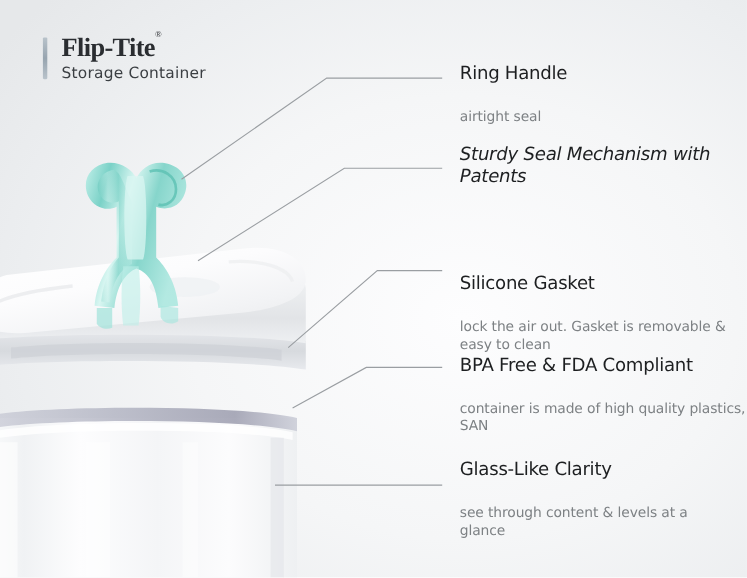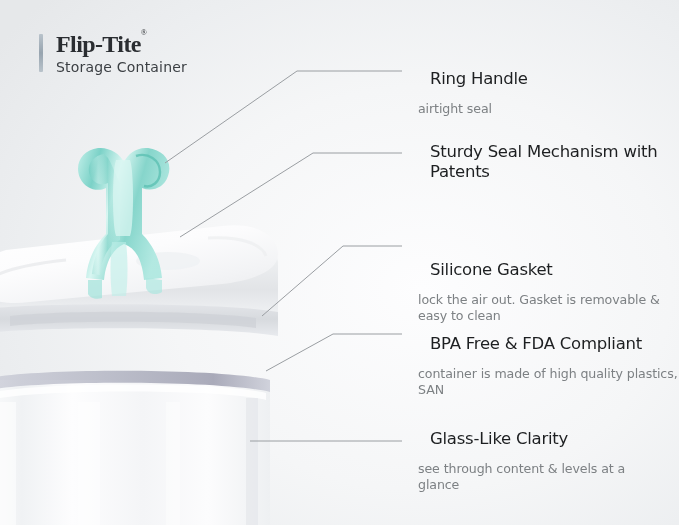--- a/index.html
+++ b/index.html
@@ -99,33 +99,33 @@
     position: absolute;
     left: 418px;
     width: 252px;
   }
   .callout-title {
     font-family: "DejaVu Sans", sans-serif;
     font-size: 16.5px;
     color: #1d1f21;
     line-height: 1.2;
     letter-spacing: -0.25px;
-    margin: 12px;
+    margin: 0;
     font-weight: normal;
   }
   .callout-desc {
     font-family: "DejaVu Sans", sans-serif;
     font-size: 12.6px;
     color: #7d8184;
     line-height: 1.32;
-    margin: 8px 0 0 0;
+    margin: 21px 0 0 0;
     letter-spacing: -0.1px;
   }
   #c1 { top: 57px; }
-  #c2 { top: 130px; }
+  #c2 { top: 130px; font-style: italic; }
   #c3 { top: 248px; }
   #c4 { top: 322px; width: 262px; }
   #c5 { top: 417px; }
 
   #leaders {
     position: absolute;
     left: 0;
     top: 0;
     width: 679px;
     height: 525px;

